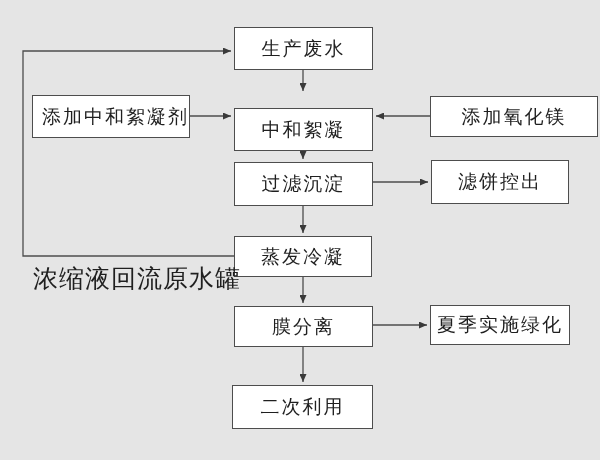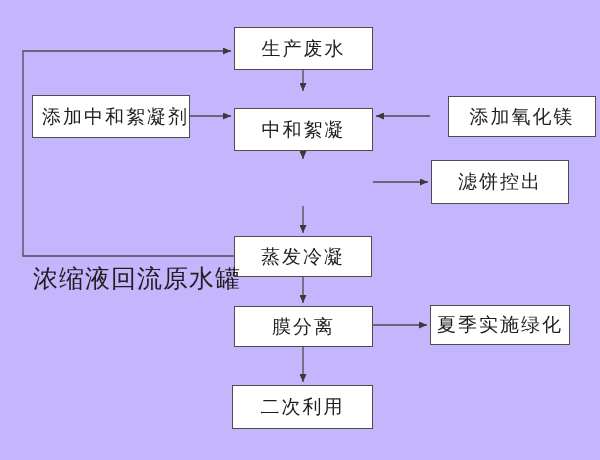--- a/index.html
+++ b/index.html
@@ -5,21 +5,21 @@
 <style>
   html, body {
     margin: 0;
     padding: 0;
     background: #ffffff;
   }
   .canvas {
     position: relative;
     width: 600px;
     height: 460px;
-    background: #c4b5fd;
+    background: #e5e5e5;
     font-family: "DejaVu Serif", "Liberation Serif", serif;
     overflow: hidden;
   }
   .edges {
     position: absolute;
     left: 0;
     top: 0;
     width: 600px;
     height: 460px;
   }
@@ -45,21 +45,21 @@
     position: absolute;
     color: #1f1f1f;
     font-size: 25px;
     letter-spacing: 1px;
     white-space: nowrap;
   }
   
   #n-production   { left: 234px; top: 27px;  width: 139px; height: 43px; }
   #n-flocculant   { left: 32px;  top: 95px;  width: 158px; height: 43px; justify-content: flex-end; }
   #n-neutralize   { left: 234px; top: 108px;  width: 139px; height: 43px; }
-  #n-magnesium    { left: 448px; top: 96px;  width: 148px; height: 41px; }
+  #n-magnesium    { left: 430px; top: 96px;  width: 168px; height: 41px; }
   #n-filtration   { left: 234px; top: 162px; width: 139px; height: 44px; }
   #n-filtercake   { left: 431px; top: 160px; width: 138px; height: 44px; }
   #n-evaporation  { left: 234px; top: 236px; width: 138px; height: 41px; }
   #n-membrane     { left: 234px; top: 306px; width: 139px; height: 41px; text-align: right; }
   #n-greening     { left: 430px; top: 305px; width: 140px; height: 40px; }
   #n-secondary    { left: 232px; top: 385px; width: 141px; height: 44px; }
   #recycle-note   { left: 33px;  top: 262px; }
 </style>
 </head>
 <body>
@@ -94,20 +94,23 @@
   </div>
 
   <div class="node" id="n-neutralize">
     <span>中和絮凝</span>
   </div>
 
   <div class="node" id="n-magnesium">
     <span>添加氧化镁</span>
   </div>
 
+  <div class="node" id="n-filtration">
+    <span>过滤沉淀</span>
+  </div>
 
   <div class="node" id="n-filtercake">
     <span>滤饼控出</span>
   </div>
 
   <div class="node" id="n-evaporation">
     <span>蒸发冷凝</span>
   </div>
 
   <div class="node" id="n-membrane">

